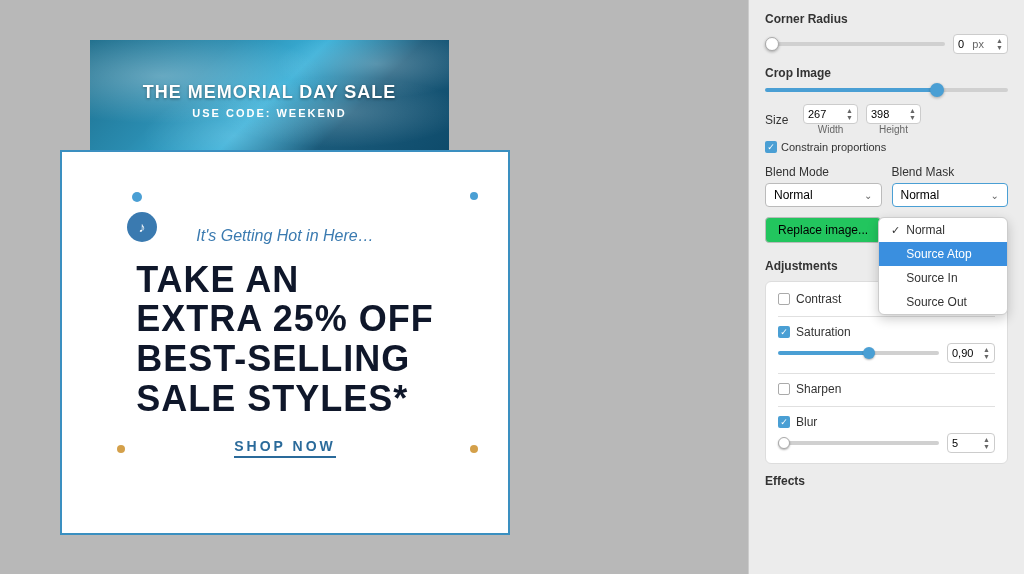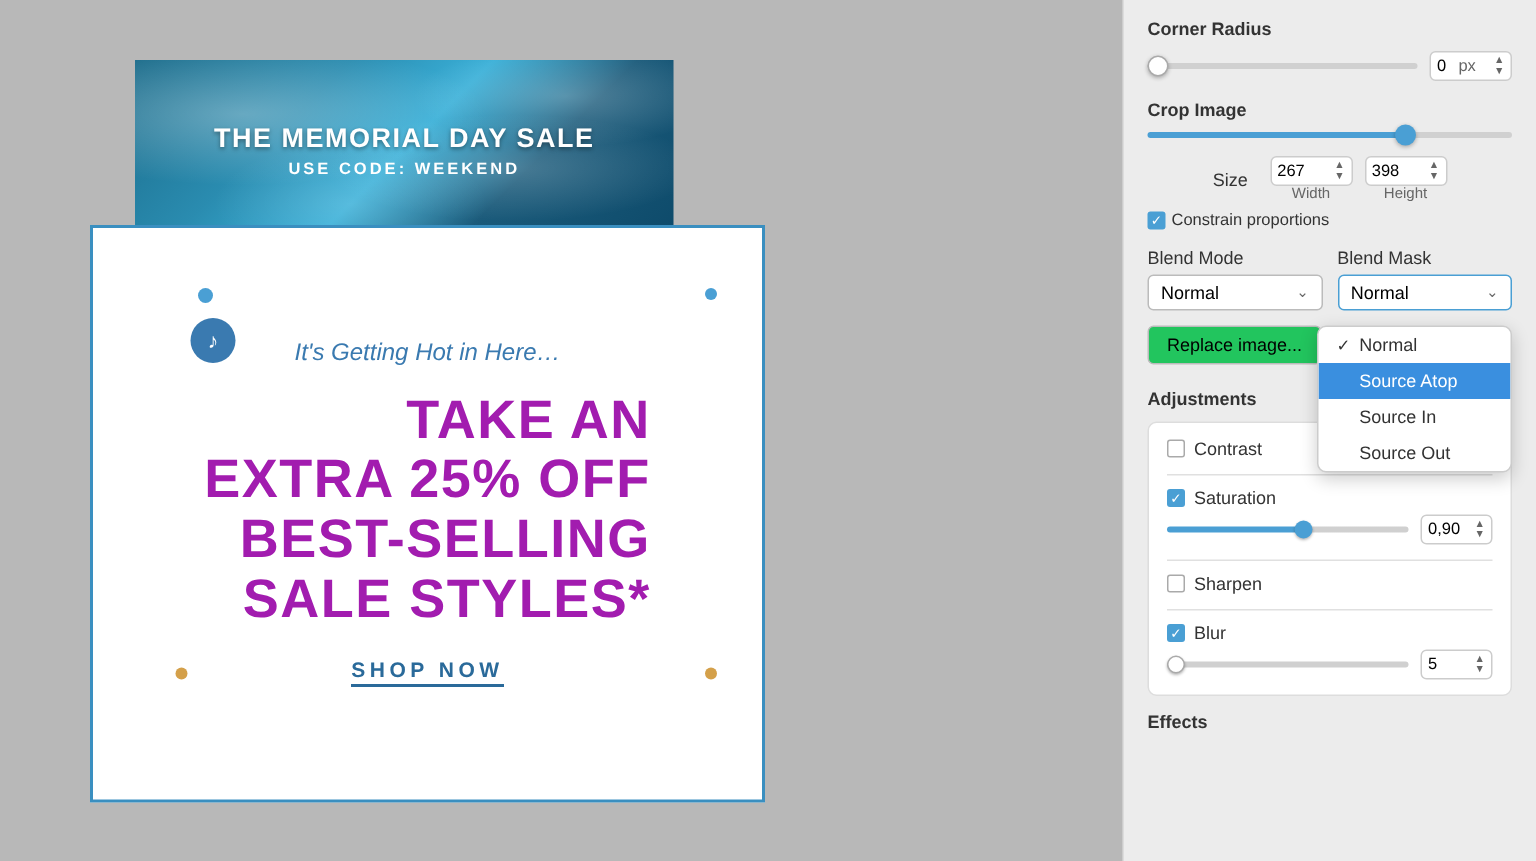--- a/index.html
+++ b/index.html
@@ -83,24 +83,24 @@
       padding: 20px;
     }
     .ad-tagline {
       color: #3a7ab0;
       font-style: italic;
       font-size: 16px;
       margin-bottom: 15px;
       text-align: center;
     }
     .ad-main-text {
-      color: #a21caf;
+      color: #0f172a;
       font-size: 36px;
       font-weight: 900;
-      text-align: right;
+      text-align: left;
       line-height: 1.1;
       letter-spacing: 1px;
       text-transform: uppercase;
     }
     .ad-shop-now {
       color: #2a6a9a;
       font-size: 14px;
       font-weight: 800;
       letter-spacing: 3px;
       margin-top: 20px;
@@ -224,21 +224,20 @@
       left: 68%;
       box-shadow: 0 1px 3px rgba(0,0,0,0.3);
     }
 
     
     .size-row {
       display: flex;
       align-items: center;
       gap: 8px;
       margin-bottom: 6px;
-      justify-content: center;
     }
     .size-label {
       font-size: 12px;
       color: #333;
       min-width: 30px;
     }
     .size-input-group {
       display: flex;
       align-items: center;
       gap: 4px;

